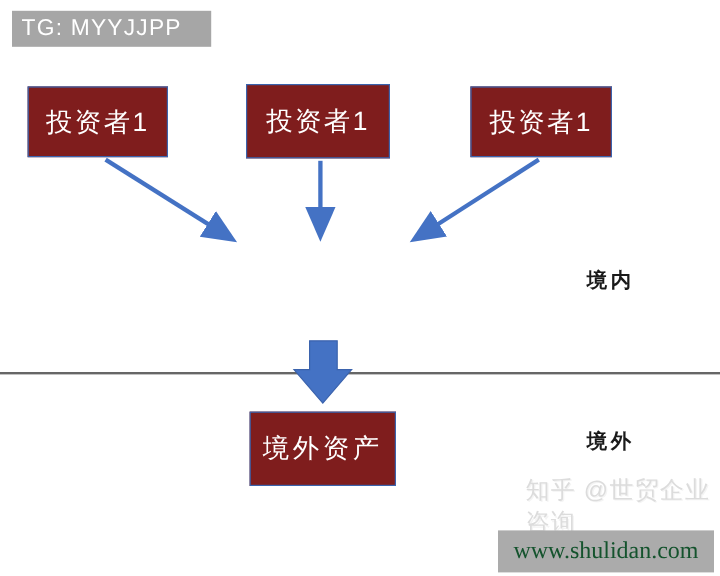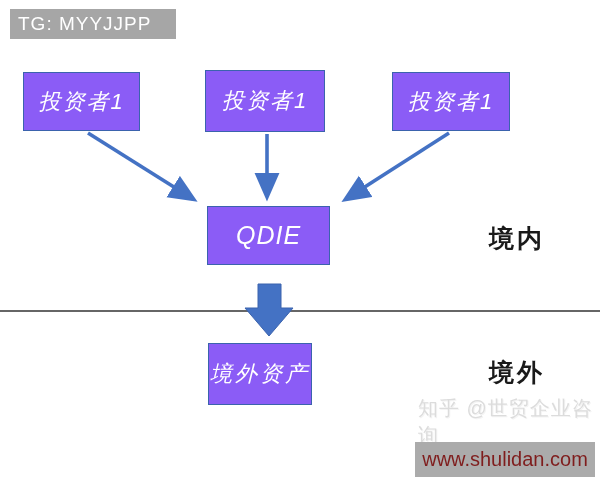--- a/index.html
+++ b/index.html
@@ -7,46 +7,45 @@
     width:600px;height:480px;position:relative;background:#ffffff;overflow:hidden;
     font-family:"Liberation Sans","DejaVu Sans",sans-serif;
   }
   .canvas{position:absolute;inset:0;}
   .badge{
     position:absolute;left:10px;top:9px;width:166px;height:30px;
     background:#a6a6a6;color:#ffffff;font-size:19px;line-height:30px;
     padding-left:8px;box-sizing:border-box;letter-spacing:1px;
   }
   .node{
-    position:absolute;background:#8b5cf6;border:1px solid #3b63ad;
+    position:absolute;background:#7f1d1d;border:1px solid #3b63ad;
     color:#ffffff;display:flex;align-items:center;justify-content:center;
     box-sizing:border-box;
-    font-style:italic;
   }
   .investor{font-size:22px;letter-spacing:2px;}
   #node-investor-1{left:23px;top:72px;width:117px;height:59px;}
   #node-investor-2{left:205px;top:70px;width:120px;height:62px;}
   #node-investor-3{left:392px;top:72px;width:118px;height:59px;}
   #node-qdie{left:207px;top:206px;width:123px;height:59px;font-size:25px;letter-spacing:1px;}
-  #node-overseas{left:208px;top:343px;width:104px;height:62px;font-size:22px;letter-spacing:3px;}
+  #node-overseas{left:208px;top:343px;width:122px;height:62px;font-size:22px;letter-spacing:3px;}
   .connectors{position:absolute;left:0;top:0;width:600px;height:480px;pointer-events:none;}
   .divider{position:absolute;left:0;top:310px;width:600px;height:2px;background:#666666;}
   .region-label{
-    position:absolute;color:#1a1a1a;font-size:25px;font-weight:600;letter-spacing:3px;
+    position:absolute;color:#1a1a1a;font-size:17px;font-weight:600;letter-spacing:3px;
   }
   #label-domestic{left:489px;top:222px;}
   #label-overseas{left:489px;top:356px;font-family:Liberation Serif, serif;}
   .watermark{
-    position:absolute;left:418px;top:395px;font-size:20px;color:#dcdcdc;
+    position:absolute;left:438px;top:395px;font-size:20px;color:#dcdcdc;
     letter-spacing:1px;text-shadow:1px 1px 0 #f4f4f4;
   }
   .footer-bar{
     position:absolute;left:415px;top:442px;width:180px;height:35px;
-    background:#ababab;color:#7f1d1d;font-size:20px;
-    display:flex;align-items:center;justify-content:center;
+    background:#ababab;color:#14532d;font-size:20px;
+    display:flex;align-items:center;justify-content:center;font-family:Liberation Serif, serif;
   }
 </style>
 </head>
 <body>
 
 <div class="canvas">
 
   <div class="badge">TG: MYYJJPP</div>
 
   <div class="node investor" id="node-investor-1">
@@ -63,23 +62,20 @@
     <defs>
       <marker id="ah" markerWidth="9" markerHeight="8" refX="6.5" refY="3.5" orient="auto" markerUnits="strokeWidth">
         <path d="M0,0 L8,3.5 L0,7 z" fill="#4472c4"></path>
       </marker>
     </defs>
     <line x1="88" y1="133" x2="193" y2="199" stroke="#4472c4" stroke-width="3.6" marker-end="url(#ah)"></line>
     <line x1="267" y1="134" x2="267" y2="196" stroke="#4472c4" stroke-width="3.6" marker-end="url(#ah)"></line>
     <line x1="449" y1="133" x2="346" y2="199" stroke="#4472c4" stroke-width="3.6" marker-end="url(#ah)"></line>
   </svg>
 
-  <div class="node" id="node-qdie">
-    <span>QDIE</span>
-  </div>
 
   <div class="region-label" id="label-domestic">境内</div>
 
   <div class="divider"></div>
 
   <svg class="connectors" viewBox="0 0 600 480" xmlns="http://www.w3.org/2000/svg">
     <polygon points="258,284 281,284 281,308 293,308 269,336 245,308 258,308" fill="#4472c4" stroke="#3b63ad" stroke-width="1"></polygon>
   </svg>
 
   <div class="node" id="node-overseas">

